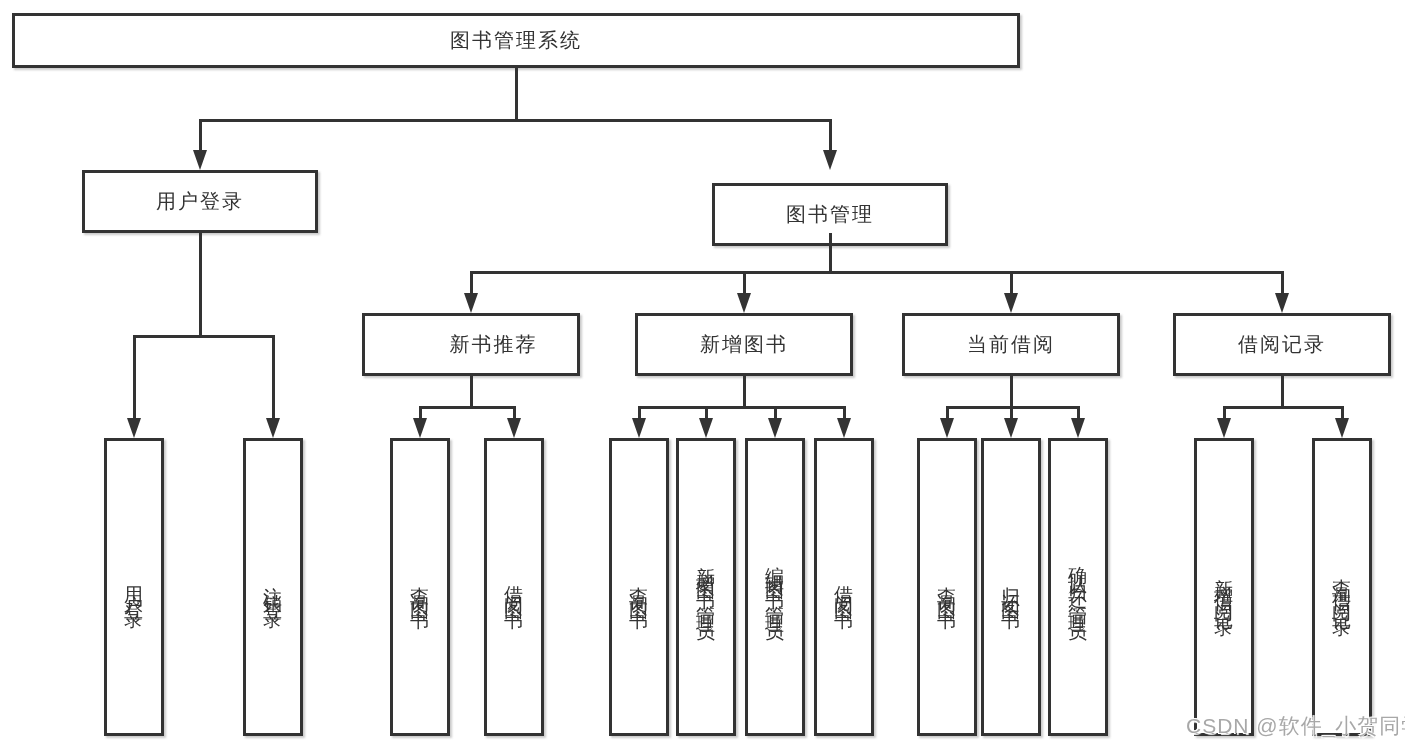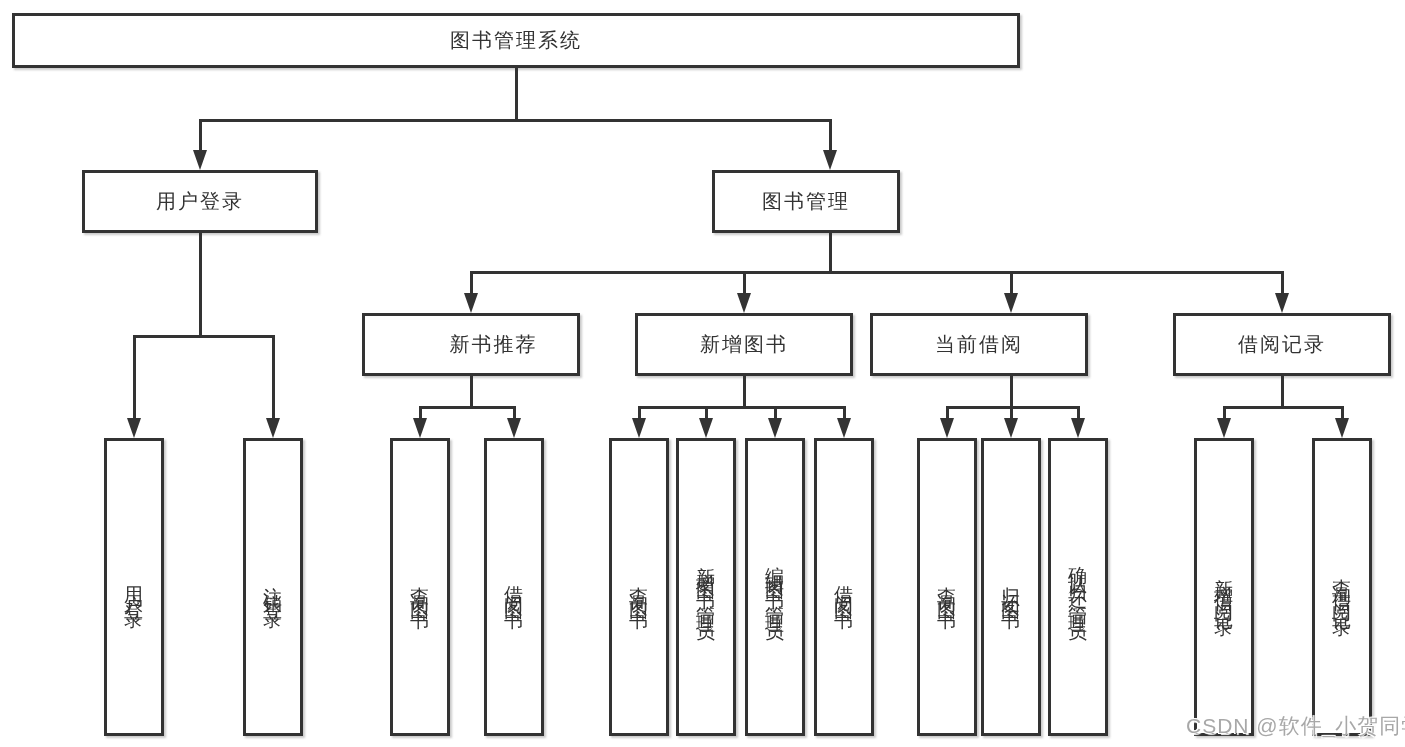--- a/index.html
+++ b/index.html
@@ -44,21 +44,21 @@
   <div class="line v" style="left:514.5px; top:68px; height:52px;"></div>
   <div class="line h" style="left:198.5px; top:118.5px; width:633px;"></div>
   <div class="line v" style="left:198.5px; top:120px; height:32px;"></div>
   <div class="arrow" style="left:193px; top:150px;"></div>
   <div class="line v" style="left:828.5px; top:120px; height:32px;"></div>
   <div class="arrow" style="left:823px; top:150px;"></div>
 
   <div class="box" style="left:82px; top:170px; width:236px; height:63px;">
     <span class="hlabel">用户登录</span>
   </div>
-  <div class="box" style="left:712px; top:170px; width:188px; height:63px;">
+  <div class="box" style="left:712px; top:183px; width:236px; height:63px;">
     <span class="hlabel">图书管理</span>
   </div>
 
   <div class="line v" style="left:198.5px; top:233px; height:103px;"></div>
   <div class="line h" style="left:132.5px; top:334.5px; width:142px;"></div>
   <div class="line v" style="left:132.5px; top:336px; height:84px;"></div>
   <div class="arrow" style="left:127px; top:418px;"></div>
   <div class="line v" style="left:271.5px; top:336px; height:84px;"></div>
   <div class="arrow" style="left:266px; top:418px;"></div>
 
@@ -72,21 +72,21 @@
   <div class="arrow" style="left:1004px; top:293px;"></div>
   <div class="line v" style="left:1280.5px; top:272px; height:23px;"></div>
   <div class="arrow" style="left:1275px; top:293px;"></div>
 
   <div class="box" style="left:362px; top:313px; width:218px; height:63px;padding-left:45px;">
     <span class="hlabel">新书推荐</span>
   </div>
   <div class="box" style="left:635px; top:313px; width:218px; height:63px;">
     <span class="hlabel">新增图书</span>
   </div>
-  <div class="box" style="left:870px; top:313px; width:218px; height:63px;">
+  <div class="box" style="left:902px; top:313px; width:218px; height:63px;">
     <span class="hlabel">当前借阅</span>
   </div>
   <div class="box" style="left:1173px; top:313px; width:218px; height:63px;">
     <span class="hlabel">借阅记录</span>
   </div>
 
   <div class="line v" style="left:469.5px; top:376px; height:31px;"></div>
   <div class="line h" style="left:418.5px; top:405.5px; width:97px;"></div>
   <div class="line v" style="left:418.5px; top:407px; height:13px;"></div>
   <div class="arrow" style="left:413px; top:418px;"></div>

